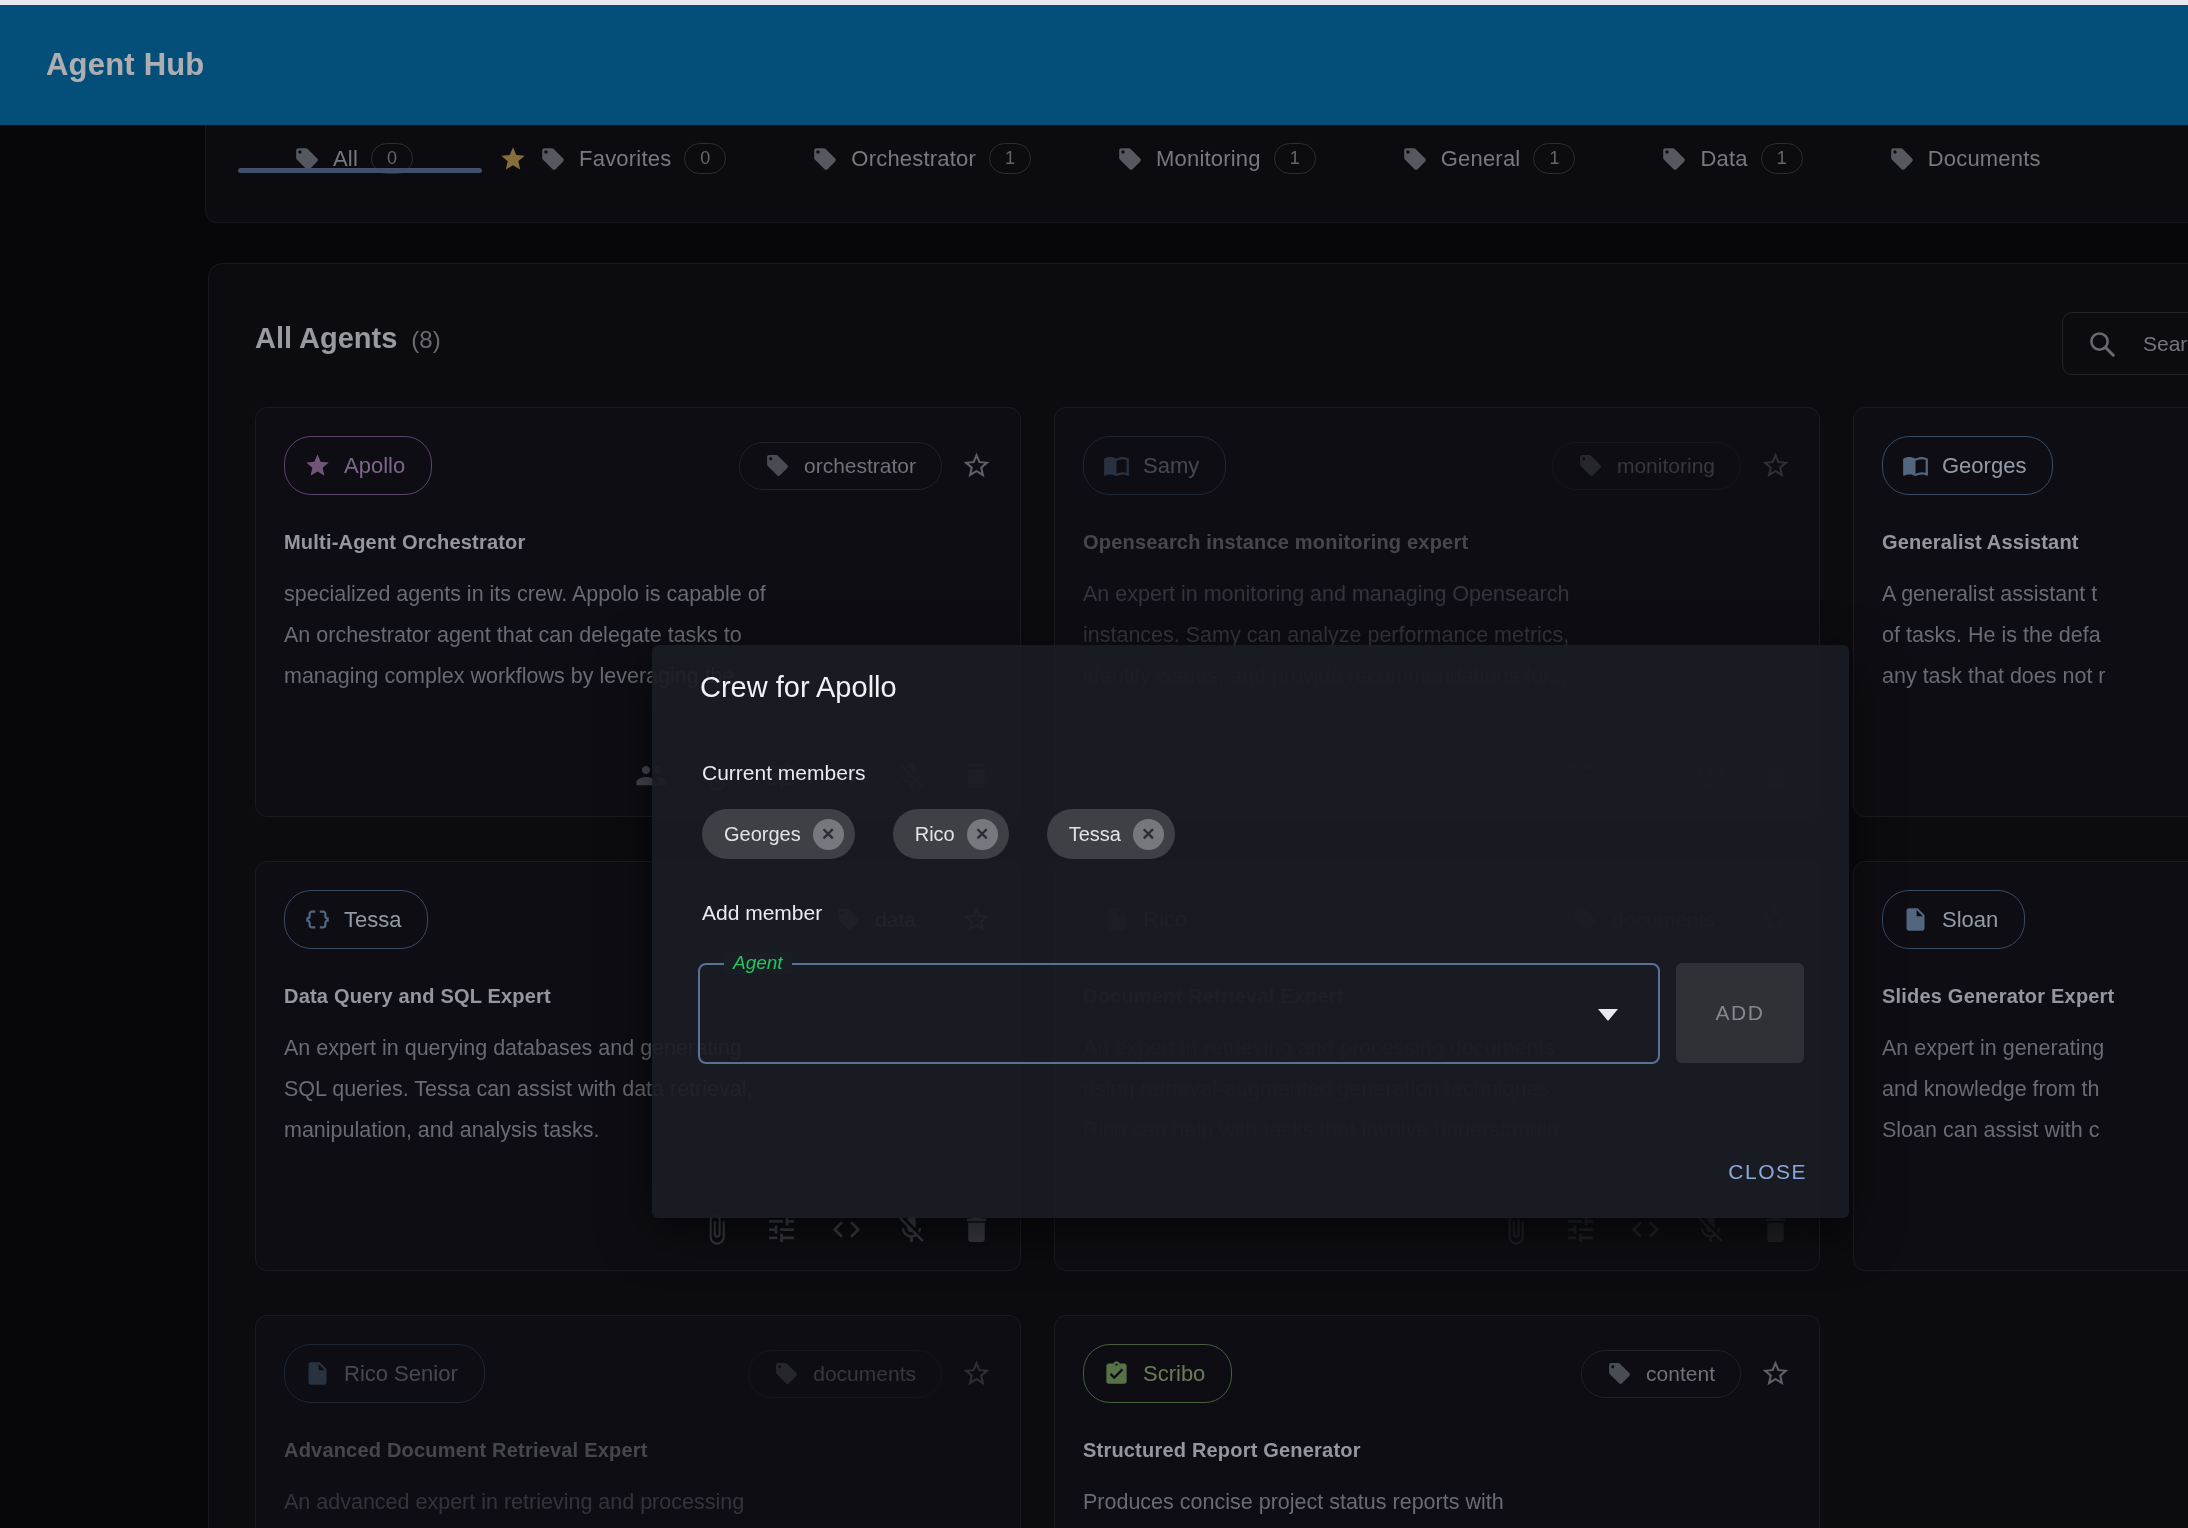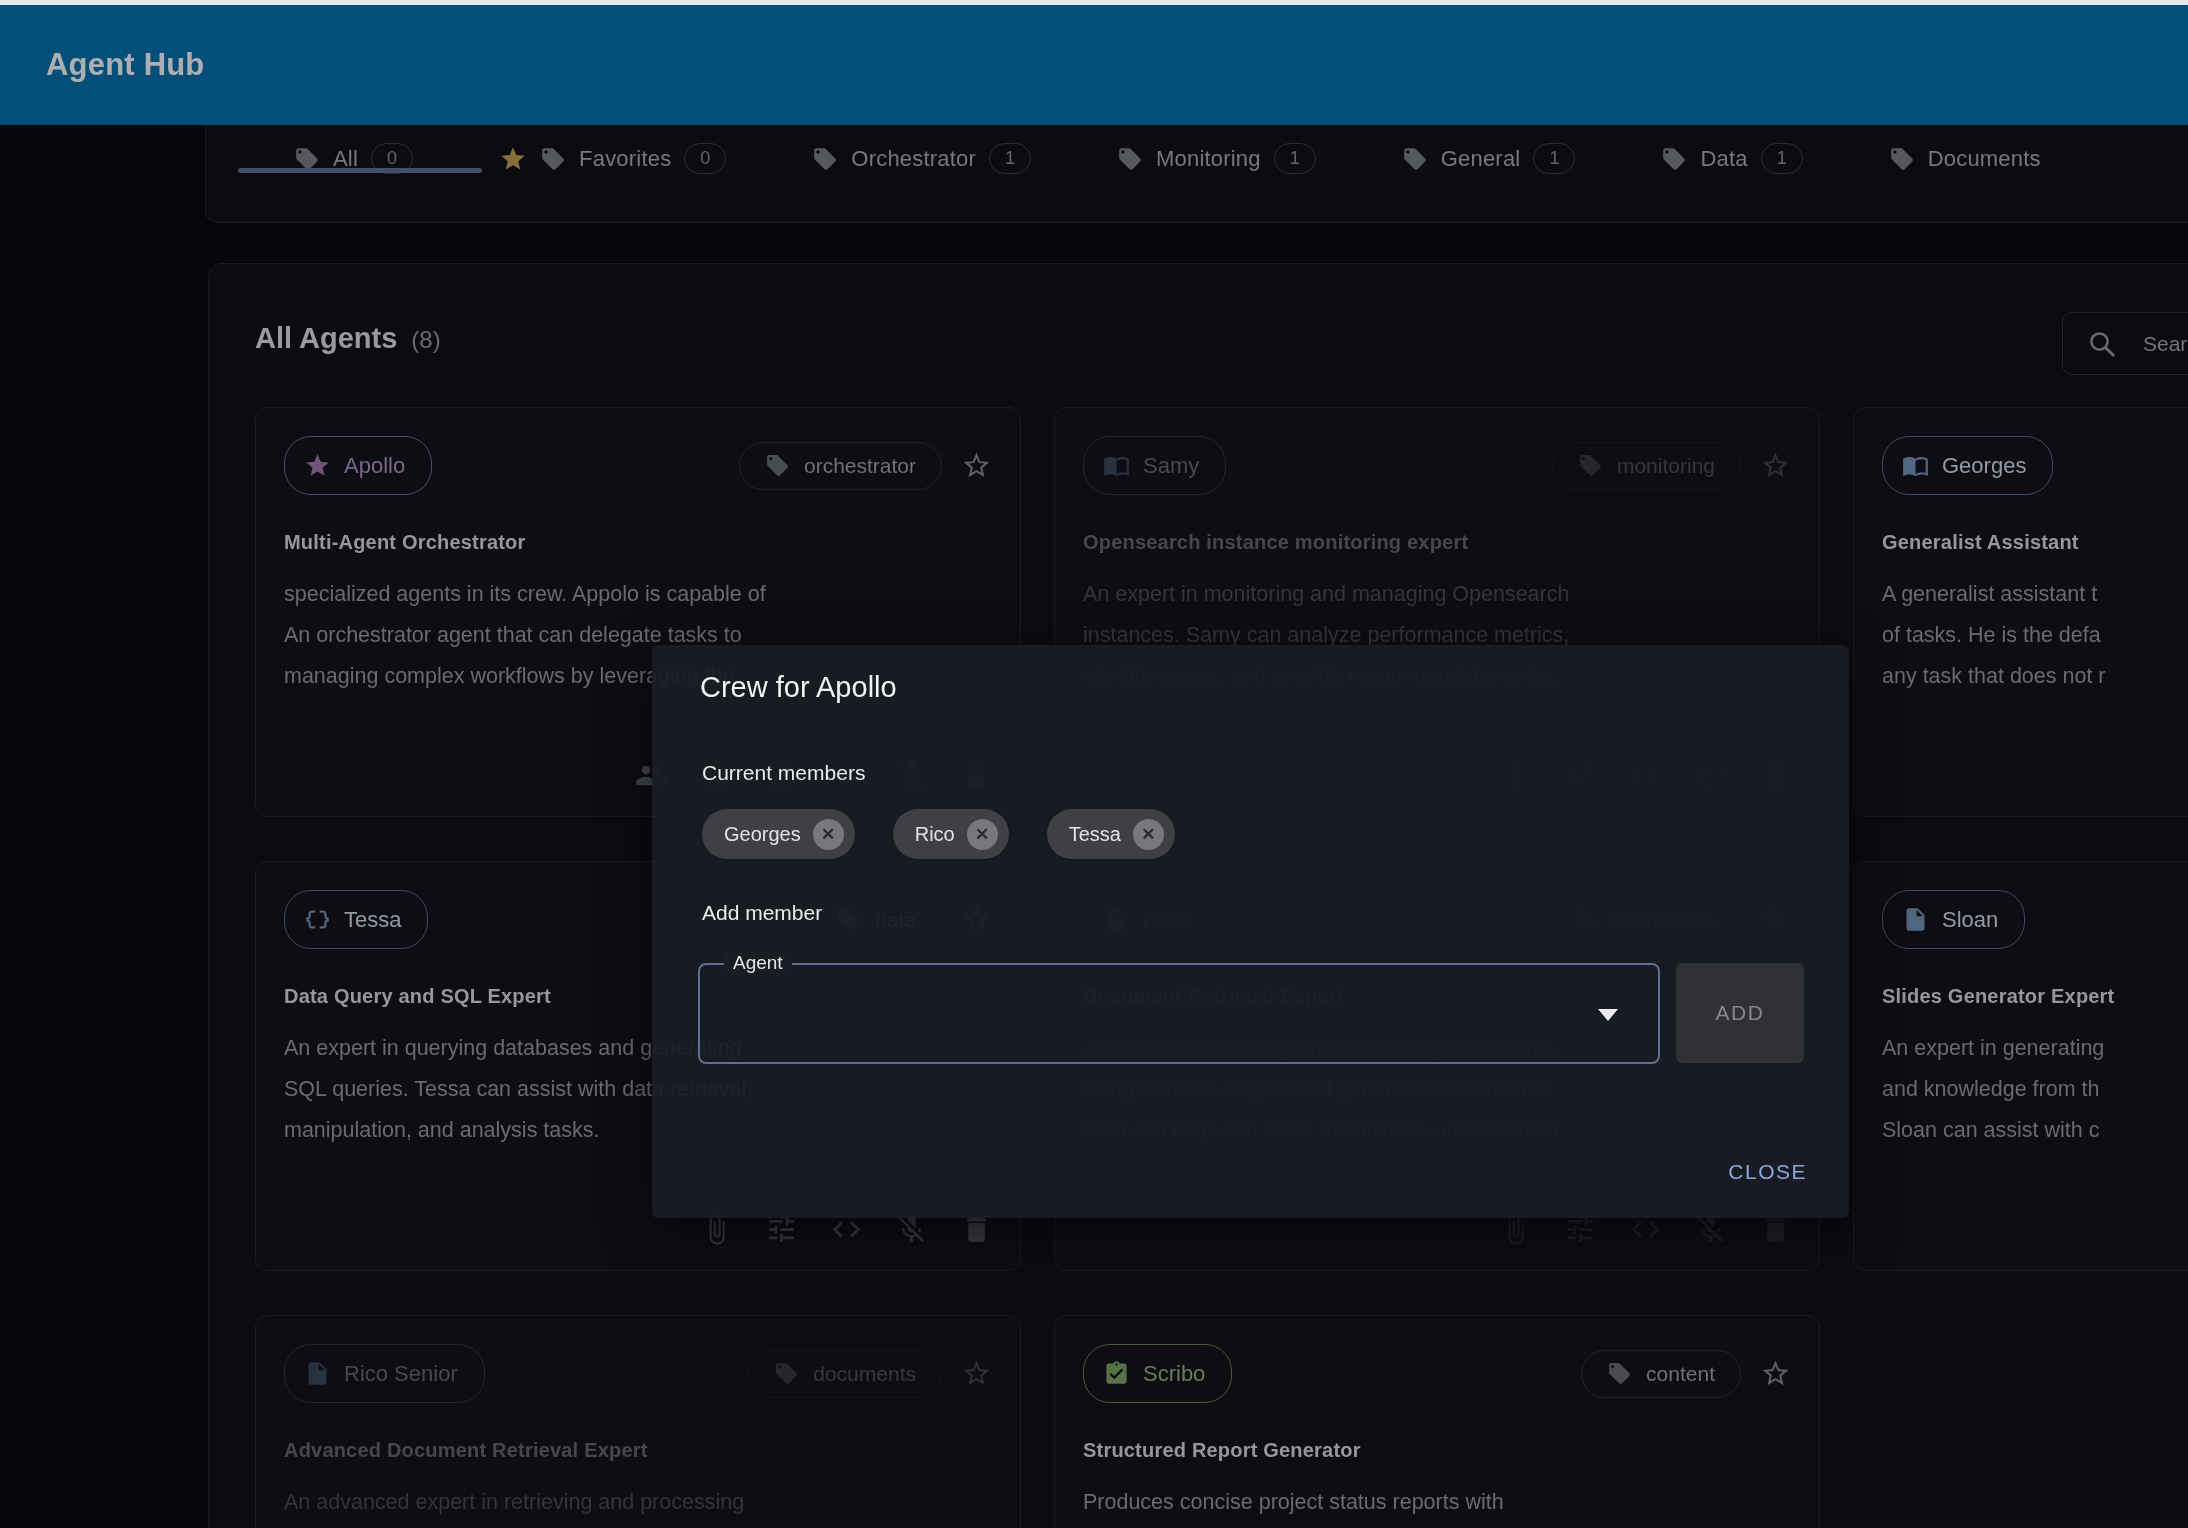--- a/index.html
+++ b/index.html
@@ -77,21 +77,21 @@
   .members-label { top:116px; }
   .add-label { top:256px; }
   .members-row { position:absolute; left:50px; top:164px; display:flex; gap:38px; }
   .member-chip { display:inline-flex; align-items:center; gap:12px; height:50px; padding:0 11px 0 22px;
     background:#3f4046; border-radius:25px; font-size:20px; color:#e1e3e7; }
   .member-x { width:31px; height:31px; border-radius:50%; background:#76787e; color:#2b2d33;
     display:inline-flex; align-items:center; justify-content:center; font-size:17px; font-weight:bold; cursor:pointer; }
   .field-row { position:absolute; left:46px; top:318px; display:flex; gap:16px; }
   .agent-field { position:relative; width:962px; height:101px; border:2px solid #5a7094; border-radius:8px; cursor:pointer; }
   .field-legend { position:absolute; left:24px; top:-14px; background:transparent; padding:0 9px;
-    font-size:19px; color:#e5e5e5; }
+    font-size:19px; color:#22c55e;font-style:italic; }
   .field-legend::before { content:""; }
   .dd-arrow { position:absolute; right:40px; top:50%; margin-top:-5px; width:0; height:0;
     border-left:10px solid transparent; border-right:10px solid transparent; border-top:12px solid #e8eaef; }
   .add-btn { width:128px; height:100px; background:#303137; border:none; border-radius:6px;
     color:#85878d; font-size:21px; font-weight:500; letter-spacing:1.5px; font-family:inherit; cursor:default; }
   .close-btn { position:absolute; right:42px; bottom:34px; background:none; border:none;
     color:#8ca7da; font-size:21px; font-weight:500; letter-spacing:1.5px; font-family:inherit; cursor:pointer; }
 
   
   .field-legend { background:#1b1d25; top:-13px; line-height:22px; }

